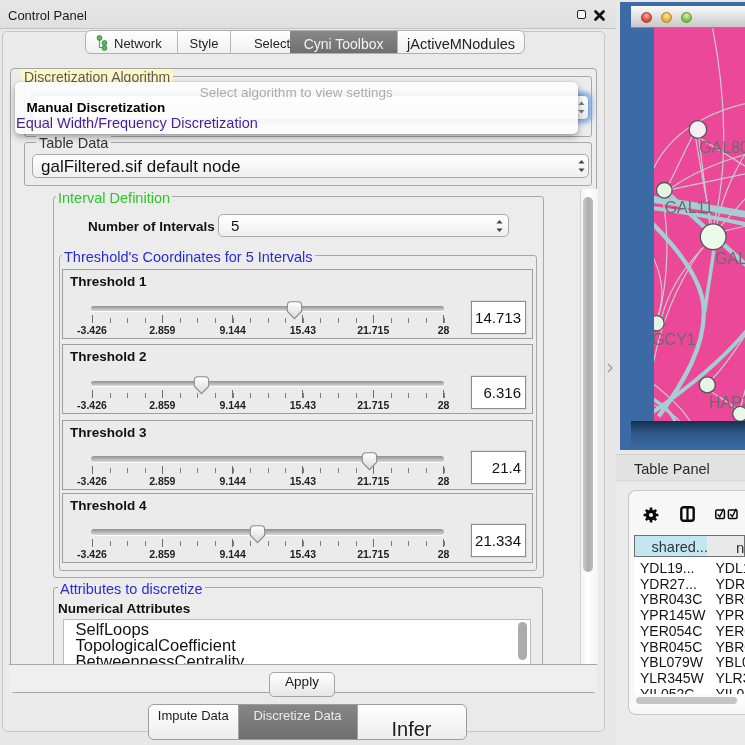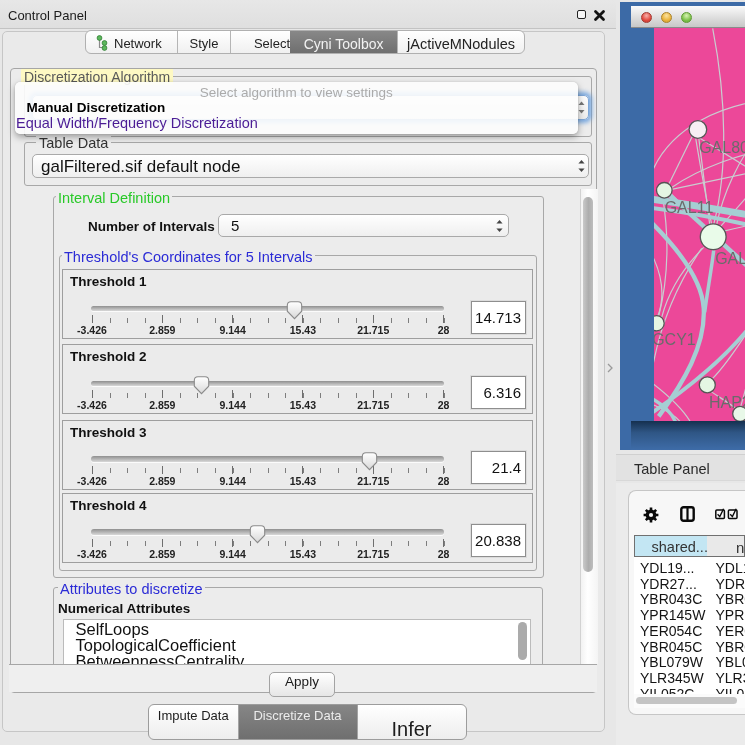--- a/index.html
+++ b/index.html
@@ -175,21 +175,21 @@
 <svg class="abs" style="left:185.7px;top:31px;" width="17" height="19" viewBox="0 0 17 19">
       <defs>
           <linearGradient id="th3" x1="0" y1="0" x2="0" y2="1">
             <stop offset="0" stop-color="#ffffff"></stop>
             <stop offset="1" stop-color="#d8d8d8"></stop>
           </linearGradient>
         </defs>
       <path d="M5,0.8 H12 Q15.7,0.8 15.7,4.5 V10.2 L8.5,17.6 L1.3,10.2 V4.5 Q1.3,0.8 5,0.8 Z" fill="url(#th3)" stroke="#8a8a8a" stroke-width="1.1"></path>
       </svg>
 <div class="abs" style="left:408px;top:30.5px;width:55px;height:33px;background:#fff;border:1px solid #8e8e8e;box-shadow:0 0 0 1px #dcdcdc;"></div>
-<div class="abs" style="left:408px;top:30.5px;width:50px;height:33px;line-height:33px;text-align:right;font-size:15px;color:#111;">20.838</div>
+<div class="abs" style="left:408px;top:30.5px;width:50px;height:33px;line-height:33px;text-align:right;font-size:15px;color:#111;">21.334</div>
 </div>
 <div class="abs" style="left:44px;top:400px;width:490px;height:95px;border:1px solid #a8a8a8;border-radius:3px;"></div>
 <div class="txt" style="left:49px;top:394px;font-size:14.5px;color:#2b2bd6;background:#ececec;padding:0 2px;">Attributes to discretize</div>
 <div class="txt" style="left:49px;top:414px;font-size:13.5px;font-weight:bold;color:#111;">Numerical Attributes</div>
 <div class="abs" style="left:54px;top:431.5px;width:468px;height:60px;background:#fff;border:1px solid #bbb;"></div>
 <div class="txt" style="left:66.5px;top:432.5px;font-size:16.5px;color:#111;">SelfLoops</div>
 <div class="txt" style="left:66.5px;top:448.9px;font-size:16.5px;color:#111;">TopologicalCoefficient</div>
 <div class="txt" style="left:66.5px;top:465.3px;font-size:16.5px;color:#111;">BetweennessCentrality</div>
 <div class="abs" style="left:508.5px;top:434.5px;width:9.5px;height:38px;border-radius:5px;background:#ababab;"></div>
 </div>

